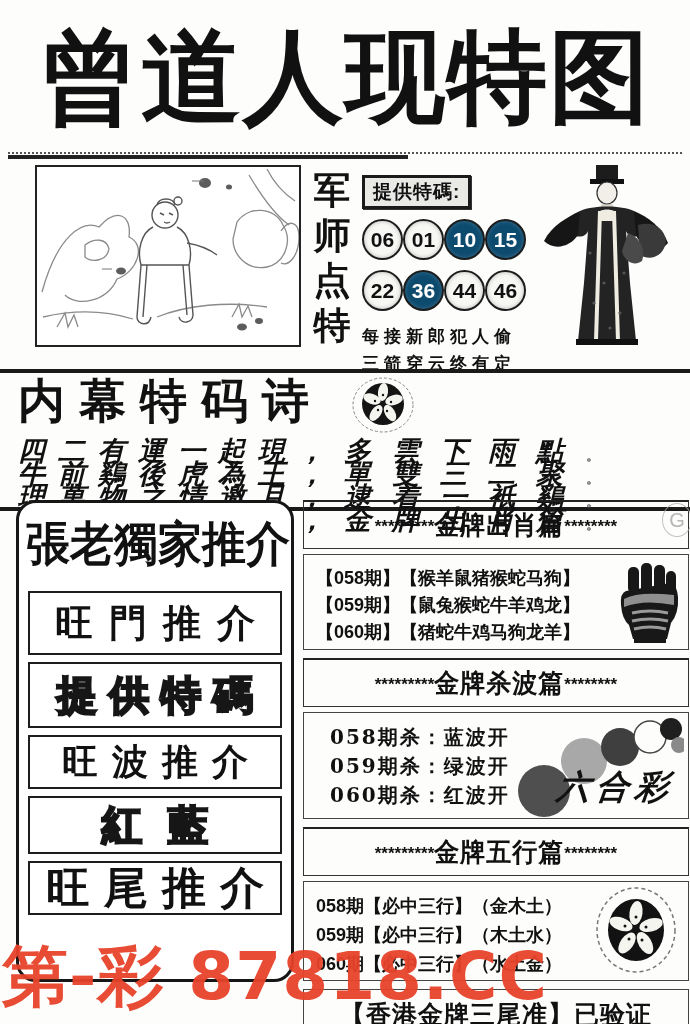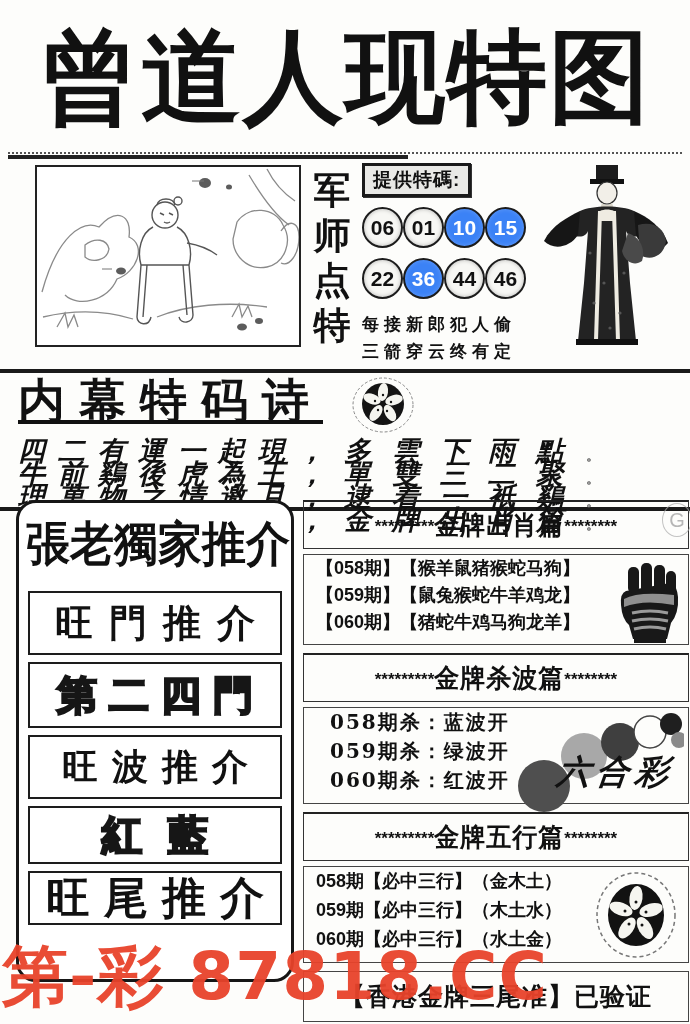--- a/index.html
+++ b/index.html
@@ -27,48 +27,48 @@
     position:absolute; left:35px; top:2px; width:266px; height:182px;
     border:2px solid #222; background:#fff;
   }
   .advisor {
     position:absolute; left:306px; top:8px; width:52px;
     display:flex; flex-direction:column; align-items:center; gap:6px;
   }
   .advisor span {
     font-size:37px; font-weight:700; font-family:"DejaVu Serif", serif; line-height:1.05;
   }
-  .numbers-panel { position:absolute; left:362px; top:0; width:190px; }
+  .numbers-panel { position:absolute; left:362px; top:12px; width:190px; }
   .tip-label {
     display:inline-block; border:3px solid #1a1a1a; background:#e9e9e6;
     font-size:19px; font-weight:900; padding:1px 8px; letter-spacing:1px;
     box-shadow:1px 1px 0 #333;
   }
   .ball-row { display:flex; gap:0; margin-top:10px; }
   .ball {
     width:41px; height:41px; border-radius:50%;
     border:2px solid #1c1c1c; background:#f7f7f4;
     display:flex; align-items:center; justify-content:center;
     font-size:21px; font-weight:900; color:#111;
     box-shadow:inset 0 0 4px rgba(0,0,0,.25);
   }
-  .ball.dark { background:#3b82f6; color:#fff; box-shadow:inset 0 0 5px rgba(255,255,255,.2); }
+  .ball.dark { background:#0c4a6e; color:#fff; box-shadow:inset 0 0 5px rgba(255,255,255,.2); }
   .verse { margin-top:12px; }
   .verse div {
     font-size:17px; font-weight:900; letter-spacing:5px; line-height:27px;
     font-family:"DejaVu Serif", serif; white-space:nowrap;
   }
   .statue { position:absolute; left:540px; top:0; width:132px; height:190px; }
 
   
   .poem {
     position:relative; margin-top:8px; border-top:4px solid #1a1a1a; border-bottom:4px solid #1a1a1a;
     padding:4px 8px 6px 18px; height:142px;
   }
-  .poem-head { display:flex; align-items:flex-start;text-decoration:underline; }
+  .poem-head { display:flex; align-items:flex-start; }
   .poem-title {
     font-size:47px; font-weight:900; letter-spacing:14px; line-height:1.0;
     font-family:"DejaVu Serif", serif;
   }
   .poem-emblem { margin-left:28px; margin-top:-2px; }
   .poem-lines { margin-top:4px; }
   .poem-line {
     display:flex; align-items:baseline; white-space:nowrap;
     font-family:"DejaVu Serif", serif; font-style:italic; font-weight:700;
     font-size:27px; line-height:23px; height:23px;
@@ -92,41 +92,41 @@
   }
   .promo-box {
     border:2.5px solid #1d1d1d; margin:7px 2px; text-align:center;
     display:flex; align-items:center; justify-content:center;
   }
   .promo-box span {
     font-weight:700; font-family:"DejaVu Sans", sans-serif; white-space:nowrap;
   }
   .pb-1 { height:64px; } .pb-1 span { font-size:38px; letter-spacing:16px; text-indent:16px; }
   .pb-2 { height:66px; } .pb-2 span { font-size:40px; letter-spacing:12px; text-indent:12px; }
-  .pb-3 { height:64px; } .pb-3 span { font-size:36px; letter-spacing:14px; text-indent:14px; }
+  .pb-3 { height:54px; } .pb-3 span { font-size:36px; letter-spacing:14px; text-indent:14px; }
   .pb-4 { height:58px; } .pb-4 span { font-size:40px; letter-spacing:26px; text-indent:26px; }
   .pb-5 { height:54px; } .pb-5 span { font-size:44px; letter-spacing:14px; text-indent:14px; }
   .pb-6 { height:46px; } .pb-6 span { font-size:40px; letter-spacing:5px; }
   .outline-text {
     color:#fff; -webkit-text-stroke:2.5px #161616; text-shadow:0 0 1px #444;
   }
 
   .right-col { margin-left:9px; width:386px; display:flex; flex-direction:column; }
   .sec-head {
     border:1.5px solid #333; border-top:2.5px solid #222;
     text-align:center; padding:7px 0 6px 0; white-space:nowrap;
   }
   .sec-head .stars { font-size:17px; font-weight:900; letter-spacing:0; vertical-align:2px; }
   .sec-head .sec-label {
     font-size:25px; font-weight:900; letter-spacing:1px;
     font-family:"DejaVu Sans", sans-serif; transform:scaleY(1.05); display:inline-block;
   }
   .sec-body {
     border:1.5px solid #444; margin-top:5px; margin-bottom:8px;
-    position:relative; padding:0 8px 8px 12px;
+    position:relative; padding:10px 8px 8px 12px;
   }
   .sec-row { font-size:18px; font-weight:900; line-height:27px; white-space:nowrap; }
   .sec-row.wave { font-size:20px; font-weight:700; letter-spacing:2px; line-height:29px; font-family:"DejaVu Serif", serif; }
   .fist-wrap { position:absolute; right:8px; top:6px; }
   .circles-wrap { position:absolute; right:4px; top:2px; }
   .brand-mark {
     position:absolute; right:14px; bottom:8px;
     font-size:33px; font-weight:900; font-style:italic; letter-spacing:6px;
     font-family:"DejaVu Serif", serif; transform:skewX(-6deg);
   }
@@ -303,21 +303,21 @@
 
   <div class="bottom">
 
     <div class="left-col">
       <div class="col-head">張老獨家推介</div>
 
       <div class="promo-box pb-1">
         <span>旺門推介</span>
       </div>
       <div class="promo-box pb-2">
-        <span class="outline-text">第二四門</span>
+        <span class="outline-text">提供特碼</span>
       </div>
       <div class="promo-box pb-3">
         <span>旺波推介</span>
       </div>
       <div class="promo-box pb-4">
         <span class="outline-text">紅藍</span>
       </div>
       <div class="promo-box pb-5">
         <span>旺尾推介</span>
       </div>

